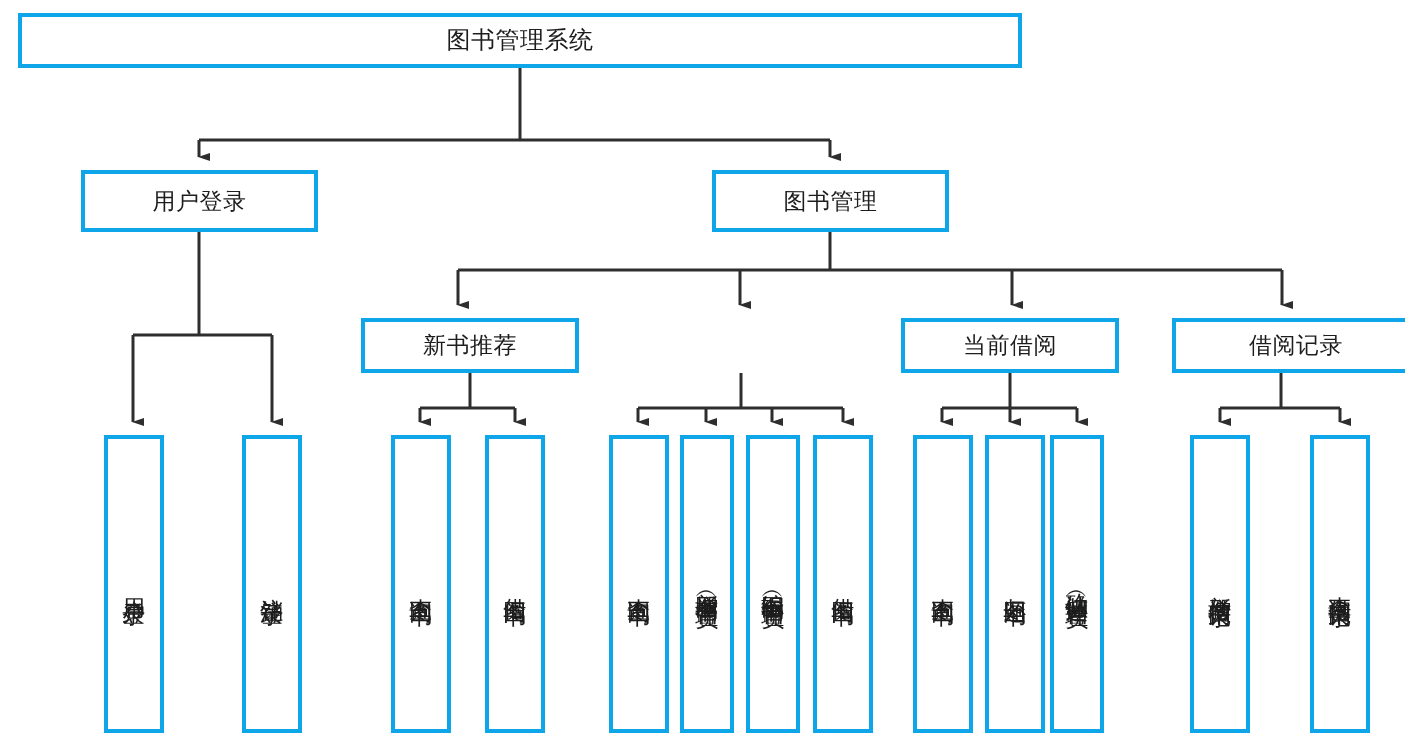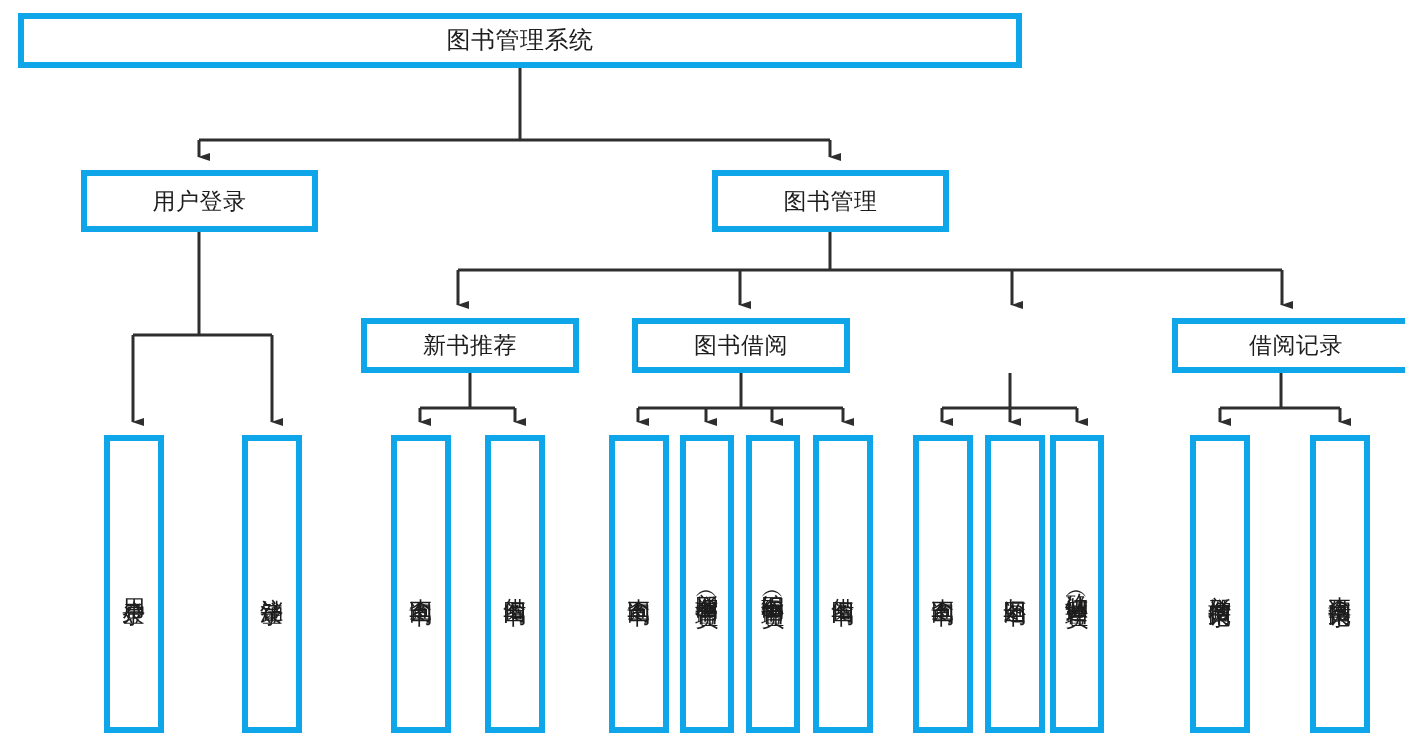--- a/index.html
+++ b/index.html
@@ -22,21 +22,21 @@
     left: 0;
     top: 0;
     width: 1405px;
     height: 747px;
     pointer-events: none;
   }
   .node {
     position: absolute;
     box-sizing: border-box;
     background: #ffffff;
-    border: 6px solid #0ea5e9;
+    border: 4px solid #0ea5e9;
     display: flex;
     align-items: center;
     justify-content: center;
     text-align: center;
     color: #1d1d1d;
   }
   .node .label {
     display: block;
     line-height: 1.16;
     letter-spacing: 0.5px;
@@ -117,22 +117,22 @@
   <div class="node horizontal" style="left: 81px; top: 170px; width: 237px; height: 62px;">
     <span class="label">用户登录</span>
   </div>
   <div class="node horizontal" style="left: 361px; top: 318px; width: 218px; height: 55px;">
     <span class="label">新书推荐</span>
   </div>
 
   <div class="node horizontal" style="left: 712px; top: 170px; width: 237px; height: 62px;">
     <span class="label">图书管理</span>
   </div>
-  <div class="node horizontal" style="left: 632px; top: 318px; width: 218px; height: 55px;">
-    <span class="label">图书借阅</span>
+  <div class="node horizontal" style="left: 901px; top: 318px; width: 218px; height: 55px;">
+    <span class="label">当前借阅</span>
   </div>
   <div class="node horizontal" style="left: 1172px; top: 318px; width: 248px; height: 55px;">
     <span class="label">借阅记录</span>
   </div>
 
   <div class="node vertical" style="left: 104px; top: 435px; width: 60px; height: 298px;">
     <span class="label">用户登录</span>
   </div>
   <div class="node vertical" style="left: 242px; top: 435px; width: 60px; height: 298px;">
     <span class="label">注销登录</span>

